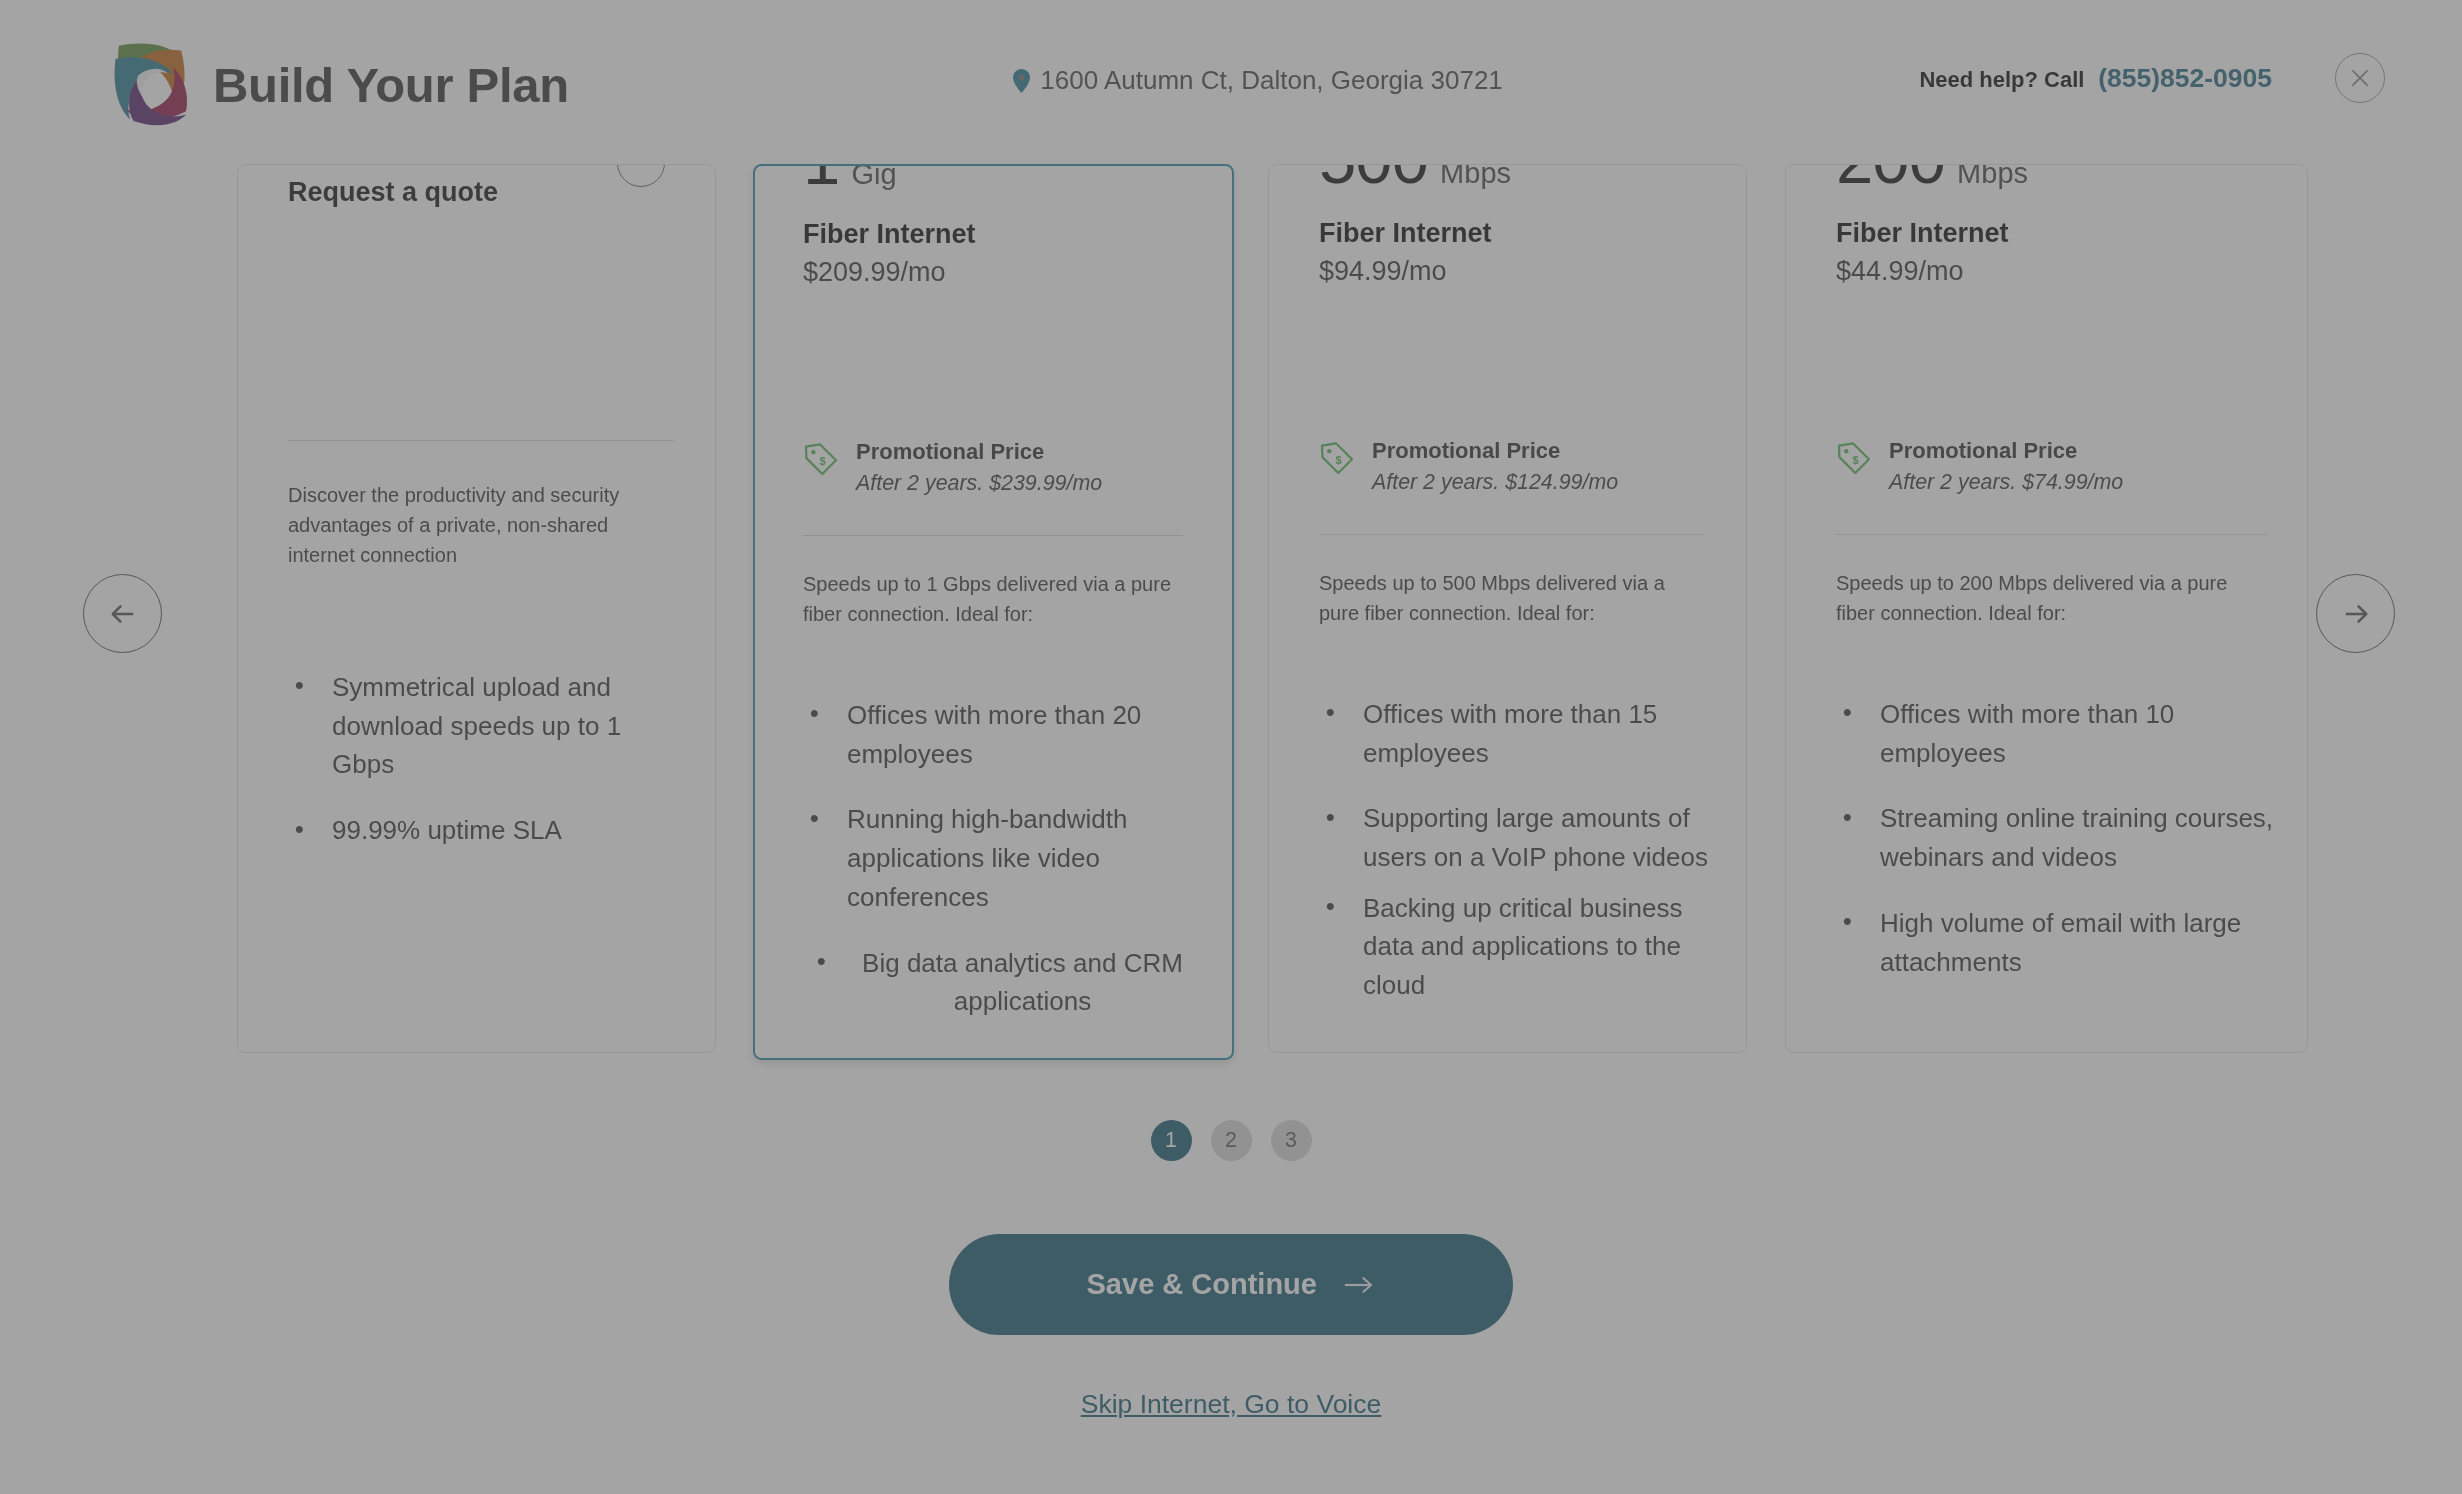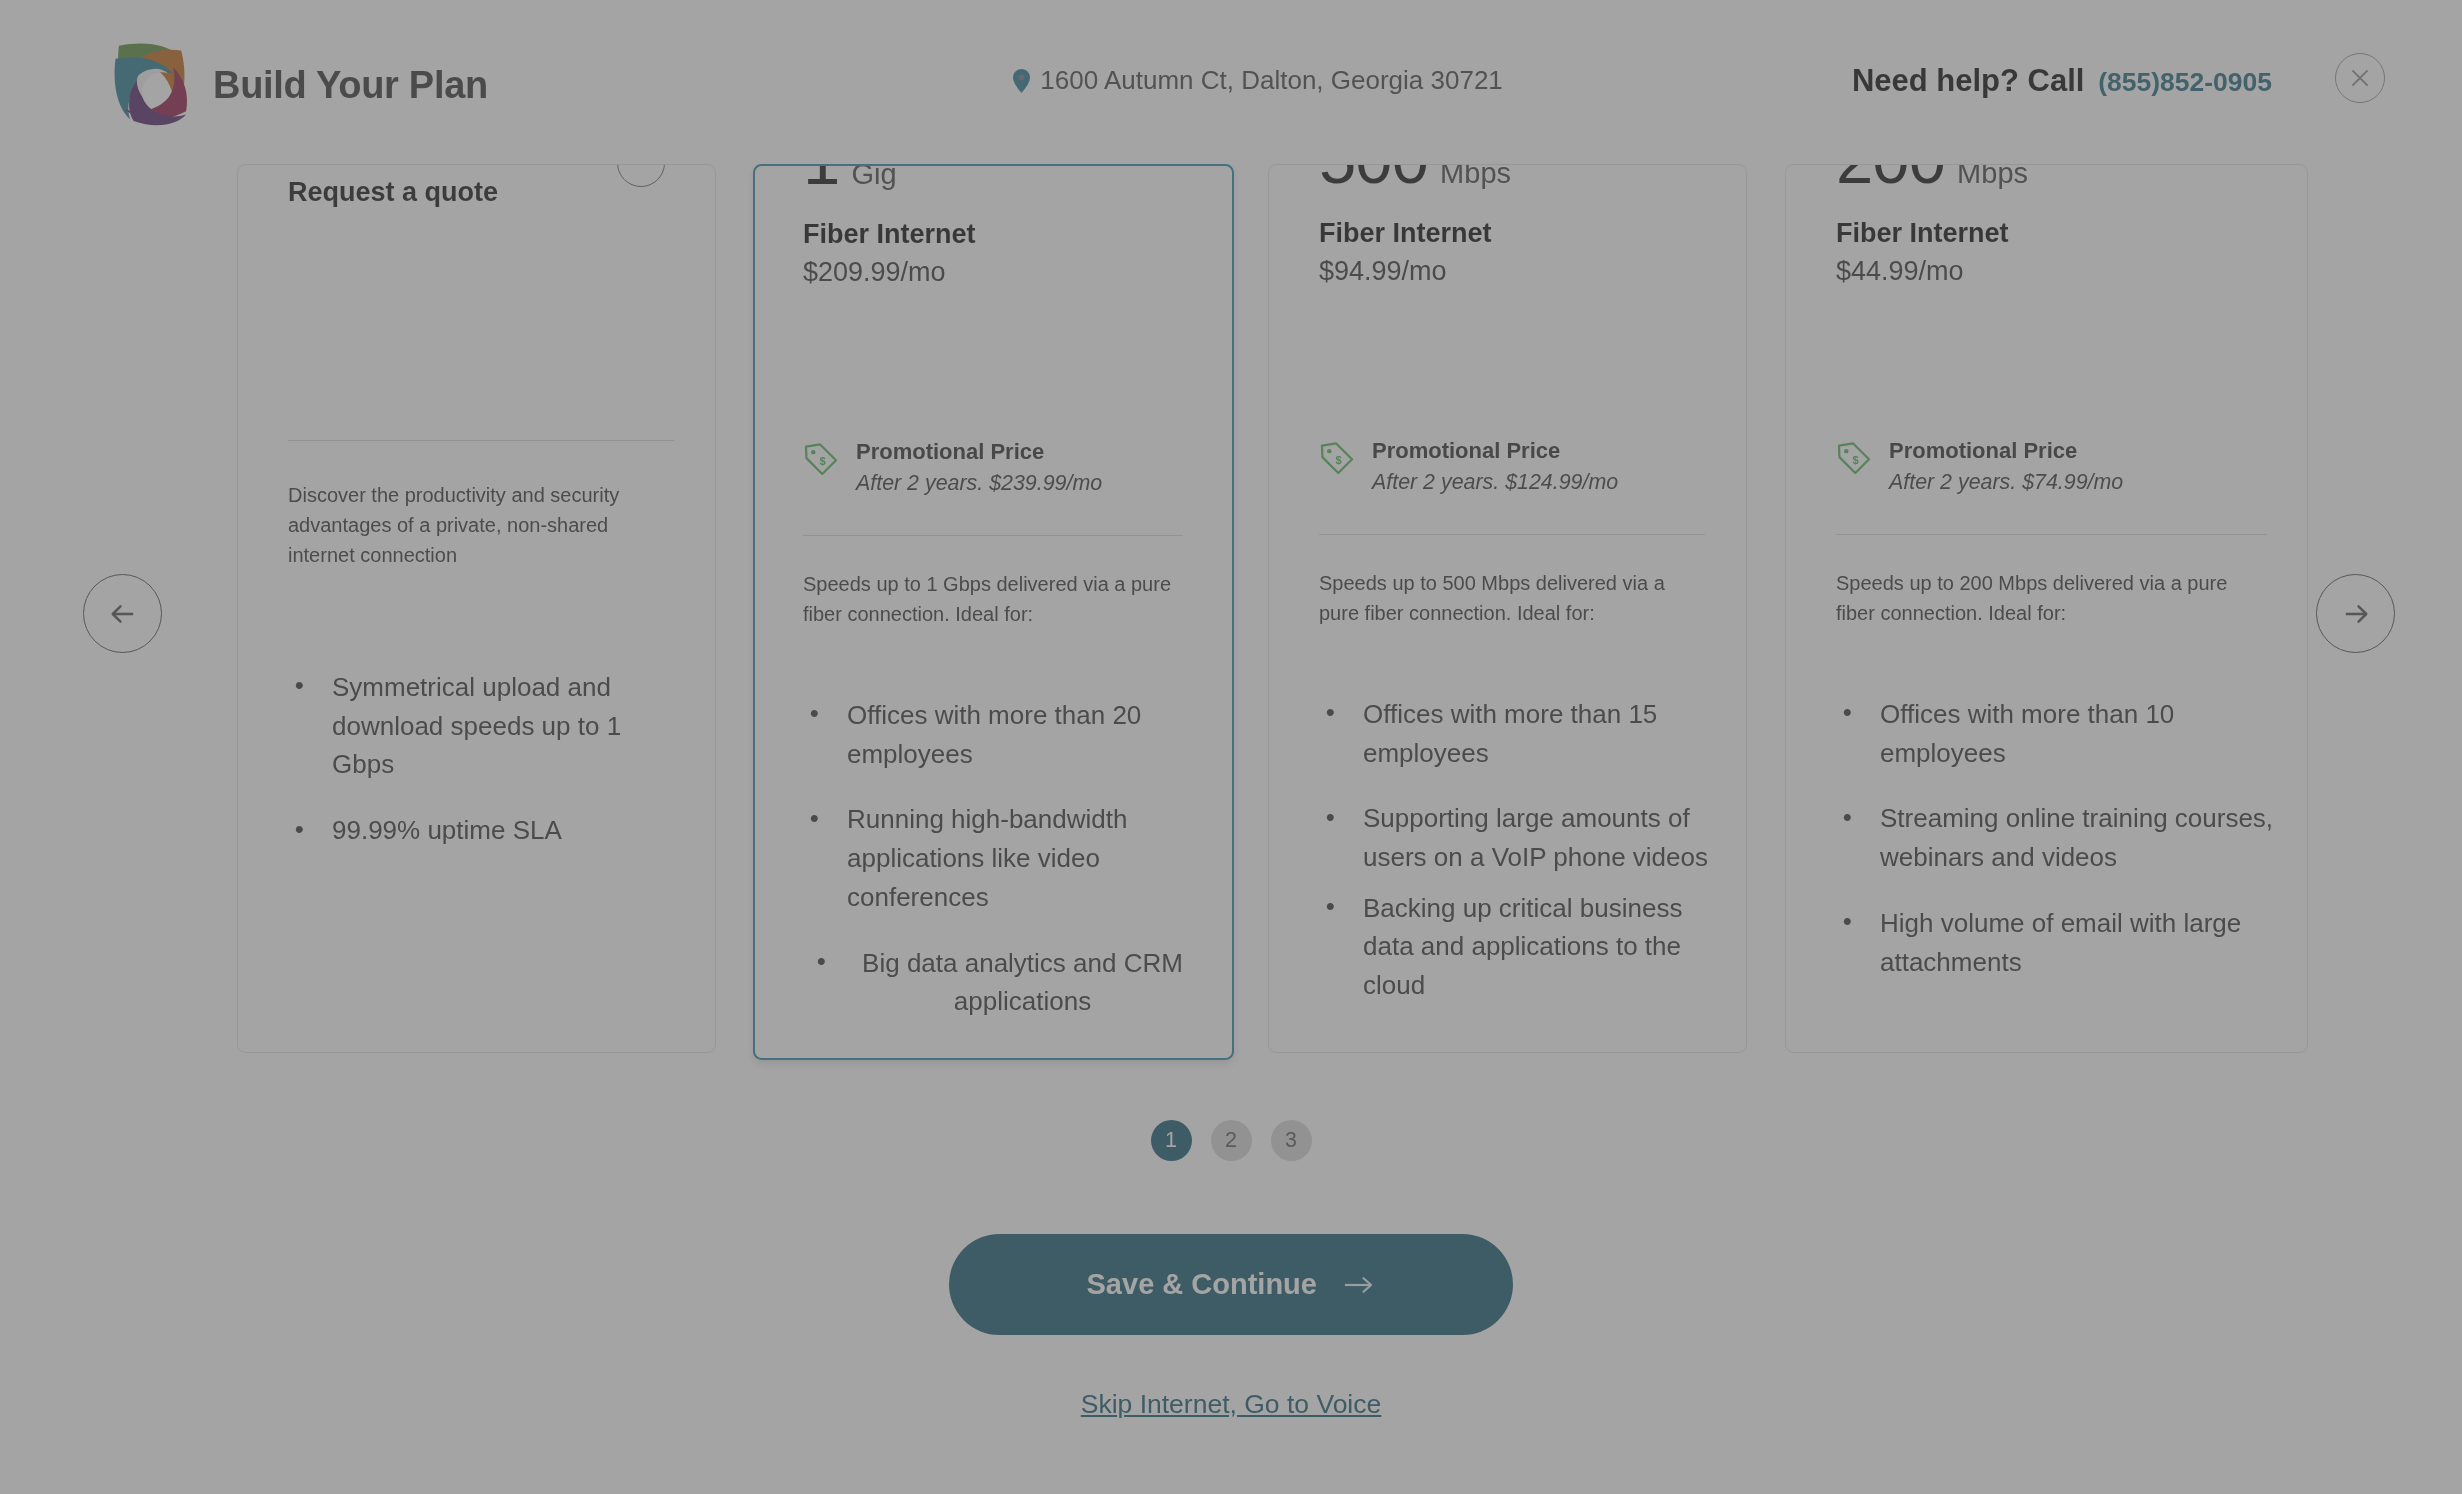--- a/index.html
+++ b/index.html
@@ -38,21 +38,21 @@
   .brand {
     position: absolute;
     left: 109px;
     top: 39px;
     display: flex;
     align-items: center;
     gap: 22px;
   }
   .logo-mark { width: 82px; height: 92px; display: block; }
   .brand-title {
-    font-size: 38px;
+    font-size: 49px;
     font-weight: 700;
     color: #3b3b3b;
     letter-spacing: -0.3px;
     white-space: nowrap;
   }
 
   .addr {
     position: absolute;
     left: 1013px;
     top: 65px;
@@ -67,21 +67,21 @@
 
   .help {
     position: absolute;
     right: 190px;
     top: 63px;
     display: flex;
     align-items: baseline;
     gap: 13.7px;
     white-space: nowrap;
   }
-  .help-label { font-size: 31px; font-weight: 700; color: #111; }
+  .help-label { font-size: 22px; font-weight: 700; color: #111; }
   .help-phone { font-size: 26.5px; font-weight: 700; color: #2a6d82; text-decoration: none; }
 
   .close-btn {
     position: absolute;
     right: 77px;
     top: 53px;
     width: 50px; height: 50px;
     border: 1.7px solid #9a9a9a;
     border-radius: 50%;
     background: transparent;

